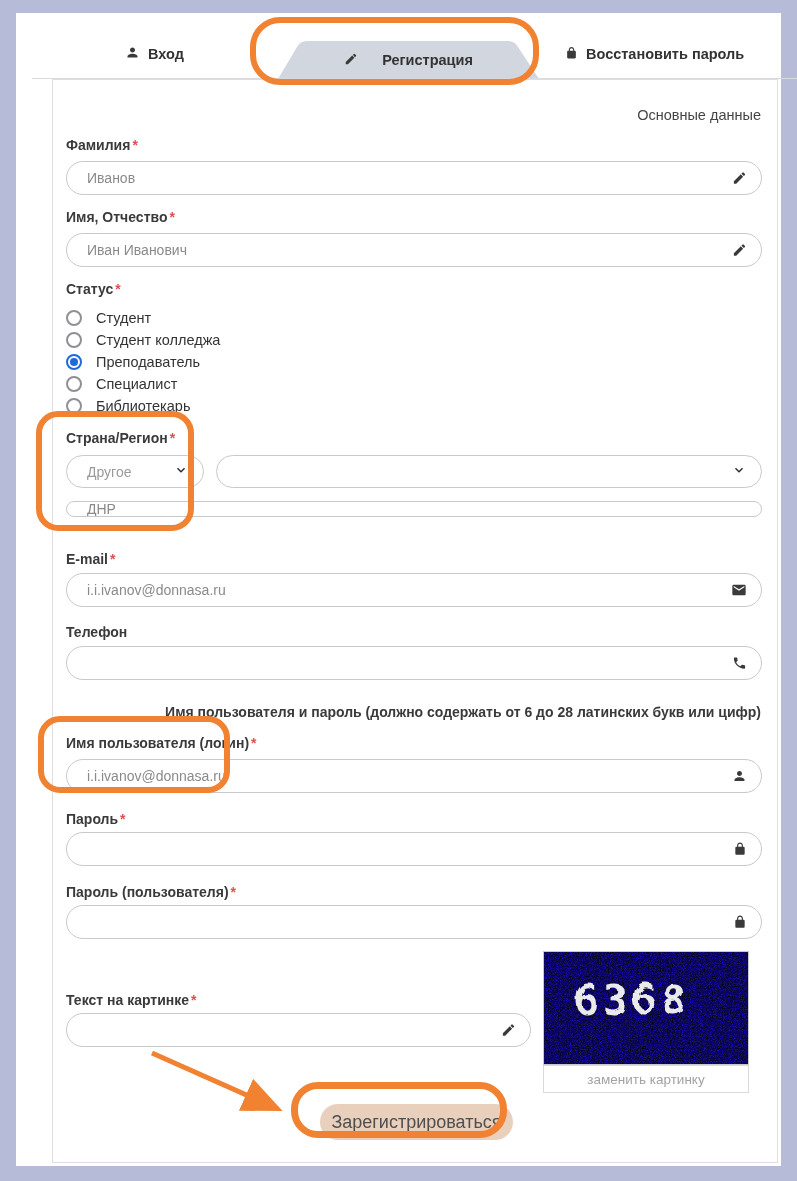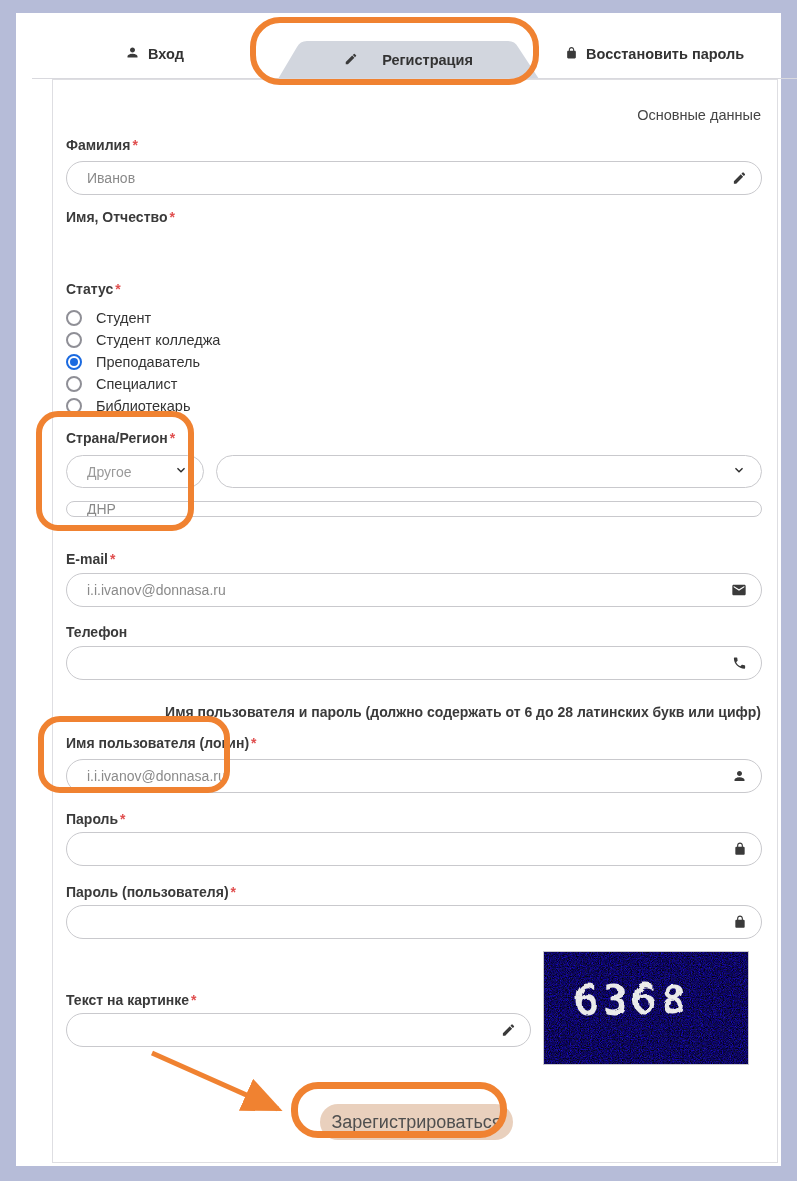--- a/index.html
+++ b/index.html
@@ -109,20 +109,28 @@
         <input class="pill" type="text" value="Иванов" style="">
         <span class="icon">
           <svg width="15" height="15" viewBox="0 0 24 24" fill="#3a3a3a">
               <path d="M3 17.25V21h3.75L17.81 9.94l-3.75-3.75L3 17.25zM20.71 7.04c.39-.39.39-1.02 0-1.41l-2.34-2.34a.9959.9959 0 0 0-1.41 0l-1.83 1.83 3.75 3.75 1.83-1.83z"></path>
             </svg>
         </span>
       </div>
 
       <div class="abs flabel" style="left:13px; top:129px;">
         <span>Имя, Отчество</span><span class="req">*</span>
+      </div>
+      <div class="fieldwrap" style="left:13px; top:153px; width:696px; height:34px;">
+        <input class="pill" type="text" value="Иван Иванович" style="">
+        <span class="icon">
+          <svg width="15" height="15" viewBox="0 0 24 24" fill="#3a3a3a">
+              <path d="M3 17.25V21h3.75L17.81 9.94l-3.75-3.75L3 17.25zM20.71 7.04c.39-.39.39-1.02 0-1.41l-2.34-2.34a.9959.9959 0 0 0-1.41 0l-1.83 1.83 3.75 3.75 1.83-1.83z"></path>
+            </svg>
+        </span>
       </div>
 
       <div class="abs flabel" style="left:13px; top:201px;">
         <span>Статус</span><span class="req">*</span>
       </div>
       <div class="abs" style="left:13px; top:227px;">
         <div class="radio-row">
           <span class="radio-dot"></span>
           <span class="radio-label">Студент</span>
         </div>
@@ -247,20 +255,23 @@
               <feTurbulence type="turbulence" baseFrequency="0.05" numOctaves="1" seed="2" result="t"></feTurbulence>
               <feDisplacementMap in="SourceGraphic" in2="t" scale="6"></feDisplacementMap>
             </filter>
           </defs>
           <rect width="204" height="112" fill="#1503f0"></rect>
           <rect width="204" height="112" filter="url(#bnoise)" opacity="0.95"></rect>
           <text x="28" y="60" font-family="DejaVu Sans Mono, monospace" font-size="40" font-weight="bold" letter-spacing="5" fill="#efefef" filter="url(#wobble)">6368</text>
           <rect width="204" height="112" filter="url(#cnoise)" opacity="0.18"></rect>
         </svg>
       </div>
+      <div class="abs replace-box" style="left:490px; top:985px; width:206px; height:28px;">
+        <span>заменить картинку</span>
+      </div>
 
       <div class="abs flabel" style="left:13px; top:912px;">
         <span>Текст на картинке</span><span class="req">*</span>
       </div>
       <div class="fieldwrap" style="left:13px; top:933px; width:465px; height:34px;">
         <input class="pill" type="text" value="" style="">
         <span class="icon">
           <svg width="15" height="15" viewBox="0 0 24 24" fill="#3a3a3a">
               <path d="M3 17.25V21h3.75L17.81 9.94l-3.75-3.75L3 17.25zM20.71 7.04c.39-.39.39-1.02 0-1.41l-2.34-2.34a.9959.9959 0 0 0-1.41 0l-1.83 1.83 3.75 3.75 1.83-1.83z"></path>
             </svg>

